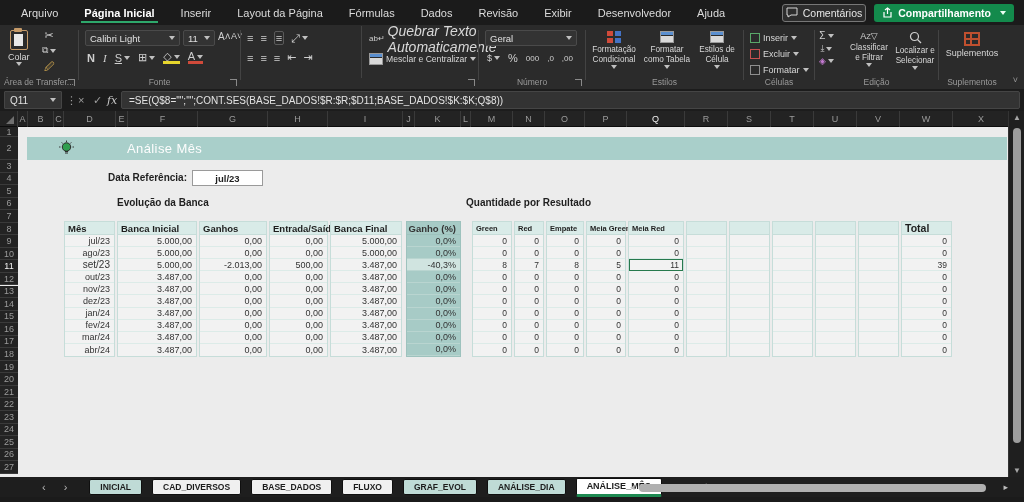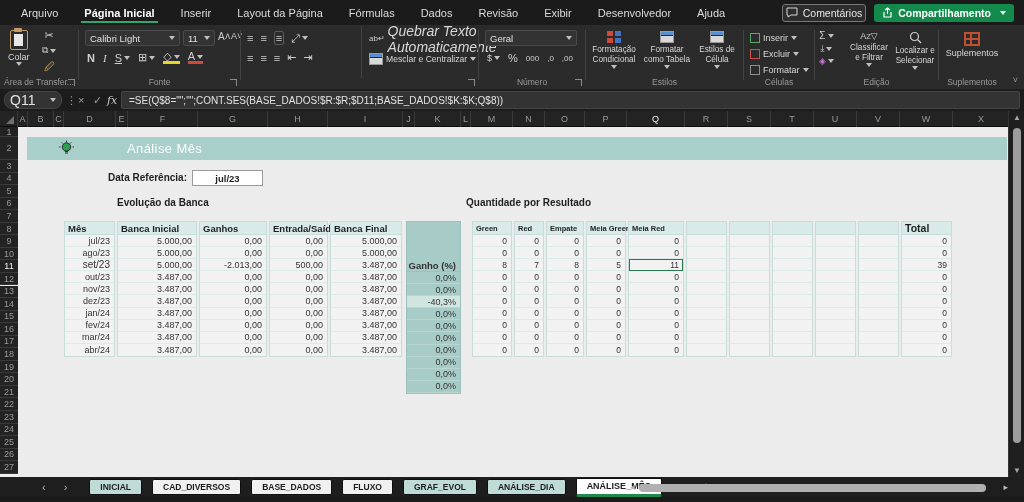--- a/index.html
+++ b/index.html
@@ -46,21 +46,21 @@
   .icon-sq { display:inline-block; width:10px; height:10px; border:1px solid #8f8f8f; }
   .grid-ico { display:inline-block; width:14px; height:12px;
               background:
                 linear-gradient(#5a8fd0,#5a8fd0) 0 0/14px 3px no-repeat,
                 linear-gradient(#d9d9d9,#d9d9d9) 0 4px/14px 8px no-repeat; border:1px solid #9a9a9a; }
 
   
   .fbar { position:absolute; left:0; top:89px; width:1024px; height:22px; background:#1c1c1c;
           display:flex; align-items:center; }
   .namebox { position:absolute; left:4px; top:2px; width:58px; height:18px; background:#333;
-             border:1px solid #454545; border-radius:8px; color:#e2e2e2; font-size:14px;
+             border:1px solid #454545; border-radius:1px; color:#e2e2e2; font-size:10px;
              display:flex; align-items:center; justify-content:space-between; padding:0 5px; }
   .fico { position:absolute; top:2px; height:18px; display:flex; align-items:center;
           color:#9f9f9f; font-size:11px; }
   .fx { font-family:"DejaVu Serif", serif; font-style:italic; color:#c9c9c9; }
   .finput { position:absolute; left:121px; top:2px; right:4px; height:18px; background:#333;
             border:1px solid #454545; border-radius:2px; color:#e3e3e3; font-size:10px;
             display:flex; align-items:center; padding:0 7px; white-space:nowrap; overflow:hidden; }
 
   
   .colheads { position:absolute; left:0; top:111px; width:1024px; height:16px; background:#232323;
@@ -491,21 +491,21 @@
           <div class="tcell num" style="height: 12.1px; font-size: 9px;">3.487,00</div>
           <div class="tcell num" style="height: 12.1px; font-size: 9px;">3.487,00</div>
           <div class="tcell num" style="height: 12.1px; font-size: 9px;">3.487,00</div>
           <div class="tcell num" style="height: 12.1px; font-size: 9px;">3.487,00</div>
           <div class="tcell num" style="height: 12.1px; font-size: 9px;">3.487,00</div>
           <div class="tcell num" style="height: 12.1px; font-size: 9px;">3.487,00</div>
           <div class="tcell num" style="height: 12.1px; font-size: 9px;">3.487,00</div>
           <div class="tcell num" style="height: 12.1px; font-size: 9px;">3.487,00</div>
         </div>
         <div class="tcol ganho-col" style="left: 406px; width: 55px; top: 94px;">
-          <div class="tcell thead num" style="height: 13px; padding-left: 3px; font-size: 9.5px; margin-top: 37px;">Ganho (%)</div>
+          <div class="tcell thead num" style="height: 13px; padding-left: 3px; font-size: 9.5px;">Ganho (%)</div>
           <div class="tcell num" style="height: 12.1px; font-size: 9px;">0,0%</div>
           <div class="tcell num" style="height: 12.1px; font-size: 9px;">0,0%</div>
           <div class="tcell num hl" style="height: 12.1px; font-size: 9px;">-40,3%</div>
           <div class="tcell num" style="height: 12.1px; font-size: 9px;">0,0%</div>
           <div class="tcell num" style="height: 12.1px; font-size: 9px;">0,0%</div>
           <div class="tcell num" style="height: 12.1px; font-size: 9px;">0,0%</div>
           <div class="tcell num" style="height: 12.1px; font-size: 9px;">0,0%</div>
           <div class="tcell num" style="height: 12.1px; font-size: 9px;">0,0%</div>
           <div class="tcell num" style="height: 12.1px; font-size: 9px;">0,0%</div>
           <div class="tcell num" style="height: 12.1px; font-size: 9px;">0,0%</div>

